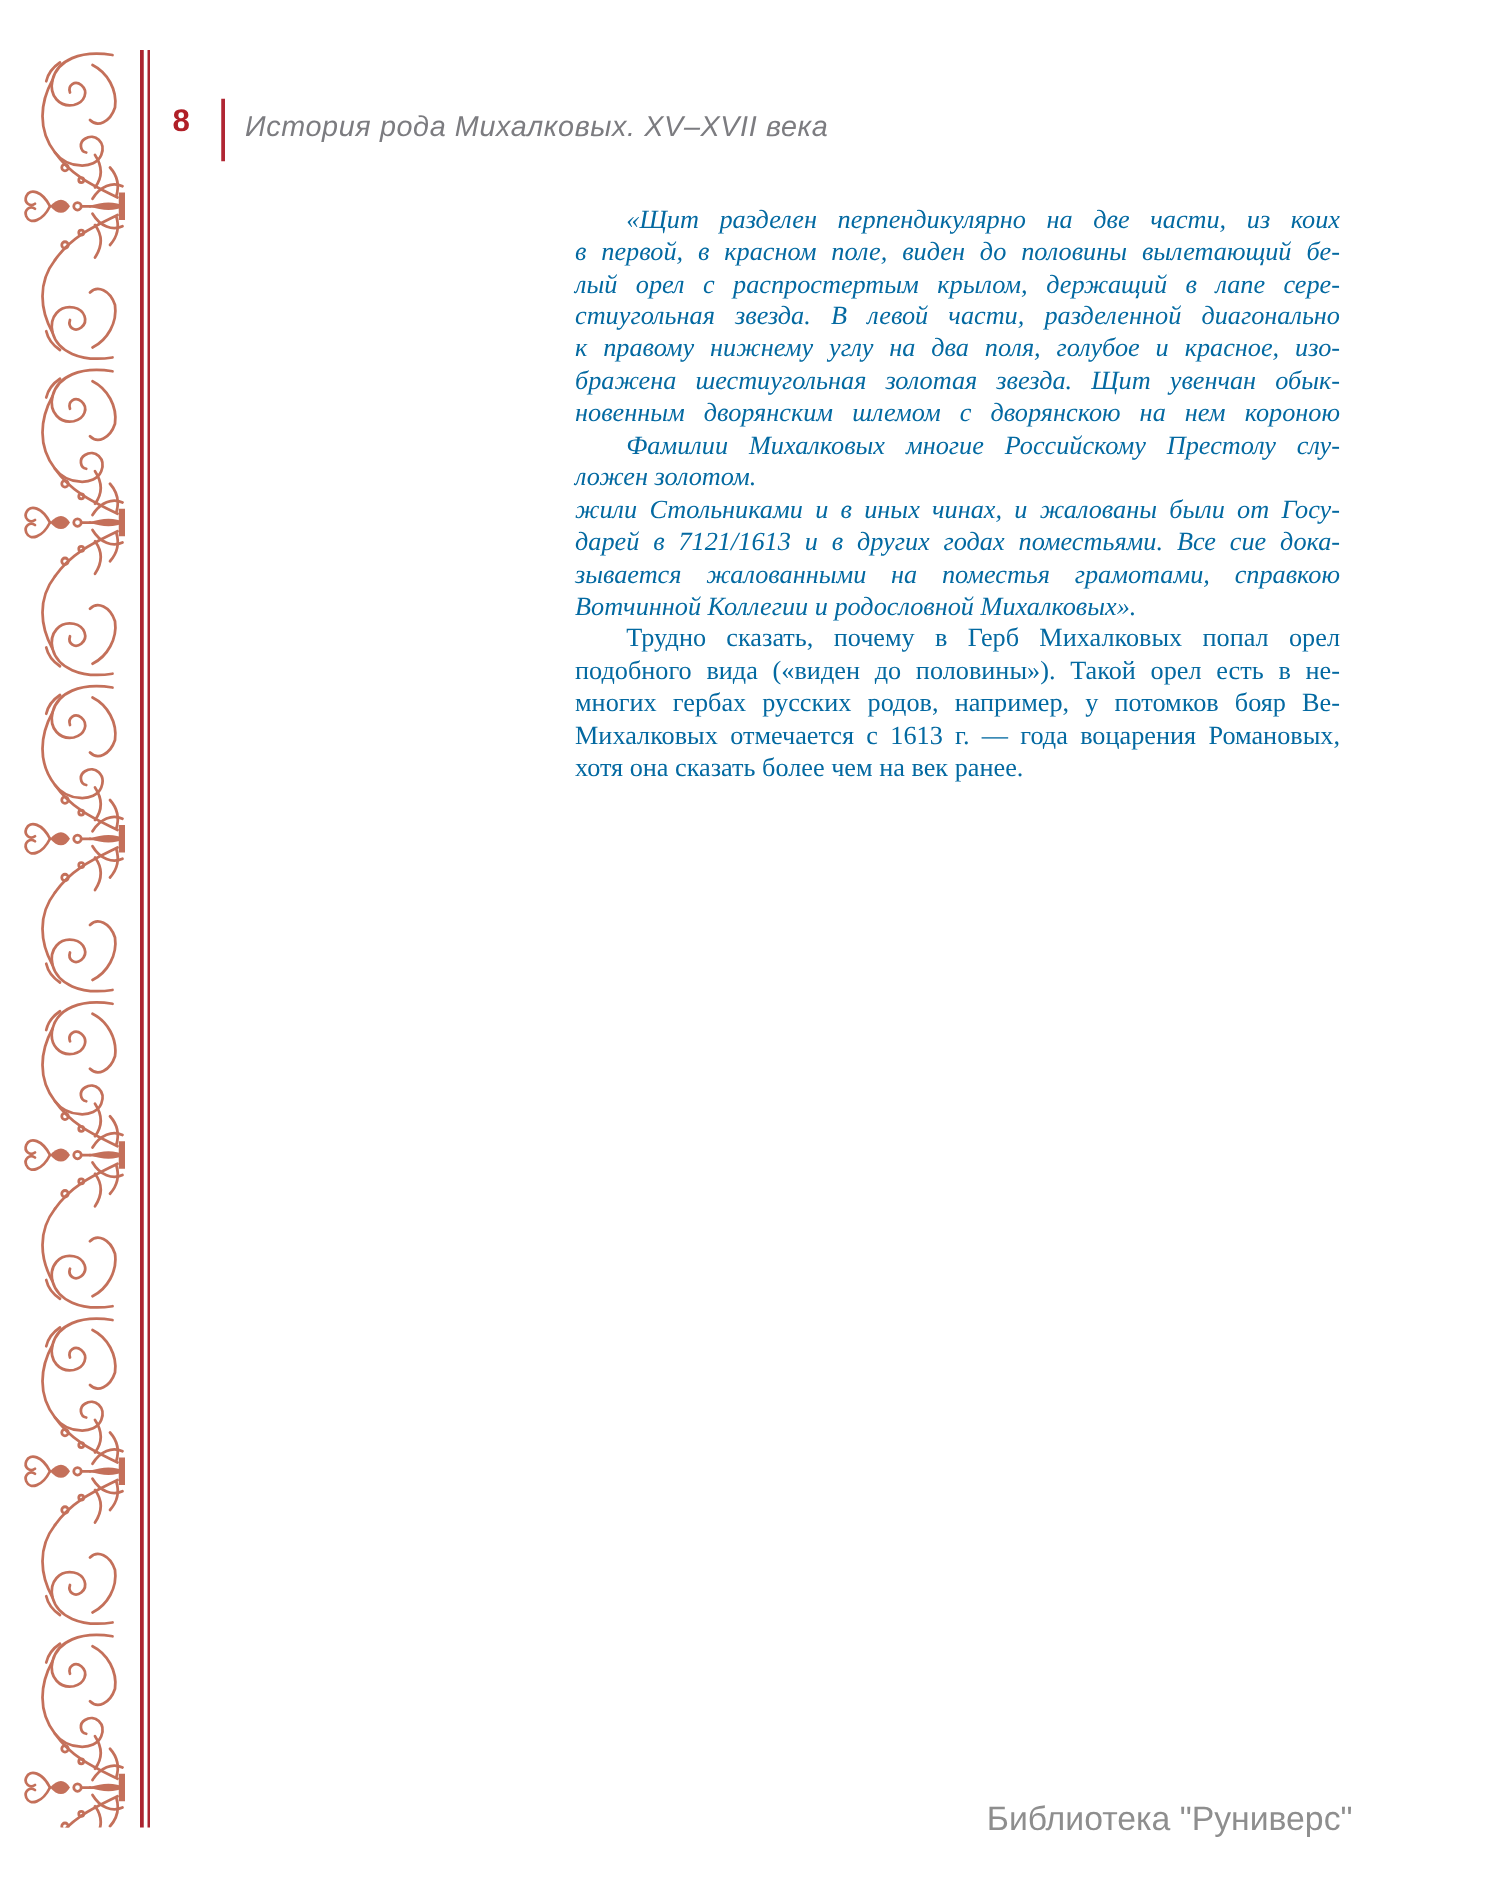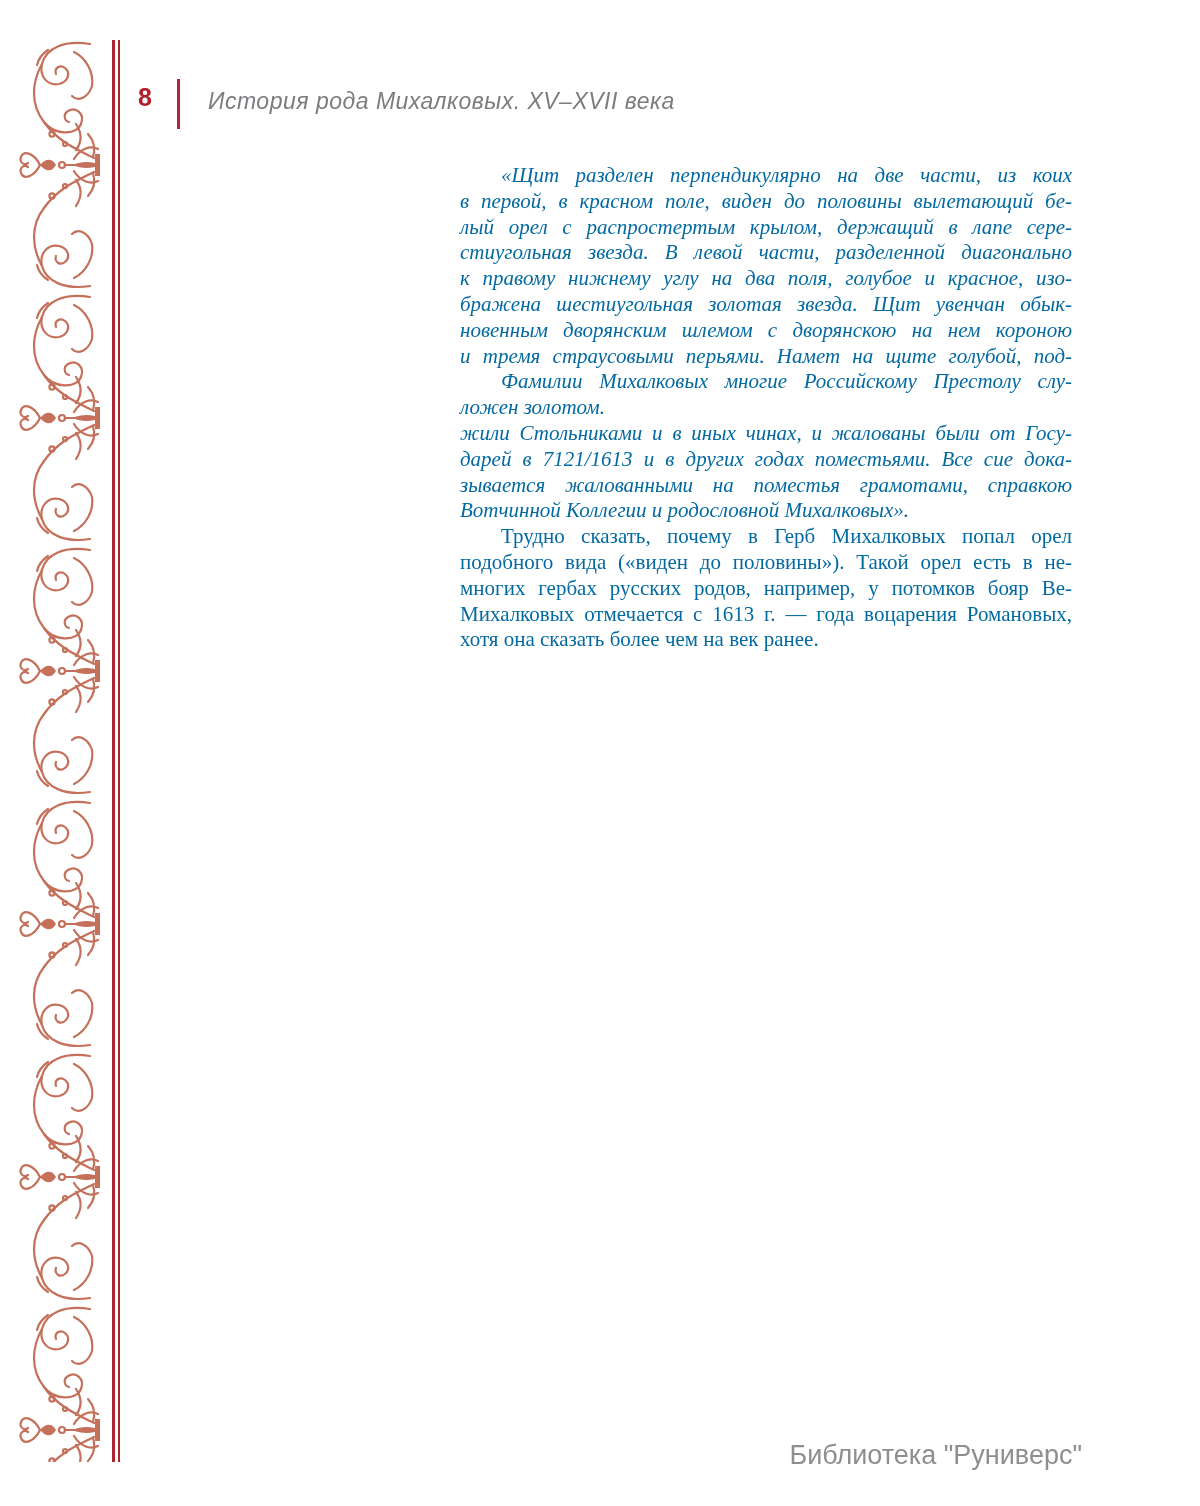--- a/index.html
+++ b/index.html
@@ -43,21 +43,21 @@
     line-height: 1;
   }
   .header-rule {
     position: absolute;
     left: 177px; top: 79px;
     width: 3px; height: 50px;
     background: #b02633;
   }
   .running-header {
     position: absolute;
-    left: 208px; top: 88px;
+    left: 196px; top: 88px;
     font-family: "Liberation Sans", sans-serif;
     font-style: italic;
     font-size: 23px;
     color: #7c7c80;
     letter-spacing: 0.5px;
     line-height: 1.2;
   }
 
   
   .article {
@@ -146,21 +146,20 @@
 <div class="running-header">История рода Михалковых. XV–XVII века</div>
 
 <div class="article">
     <div class="line first italic">«Щит разделен перпендикулярно на две части, из коих</div>
     <div class="line italic">в первой, в красном поле, виден до половины вылетающий бе-</div>
     <div class="line italic">лый орел с распростертым крылом, держащий в лапе сере-</div>
     <div class="line italic">стиугольная звезда. В левой части, разделенной диагонально</div>
     <div class="line italic">к правому нижнему углу на два поля, голубое и красное, изо-</div>
     <div class="line italic">бражена шестиугольная золотая звезда. Щит увенчан обык-</div>
     <div class="line italic">новенным дворянским шлемом с дворянскою на нем короною</div>
-    <div class="line italic">и тремя страусовыми перьями. Намет на щите голубой, под-</div>
     <div class="line first italic">Фамилии Михалковых многие Российскому Престолу слу-</div>
     <div class="line last italic">ложен золотом.</div>
     <div class="line italic">жили Стольниками и в иных чинах, и жалованы были от Госу-</div>
     <div class="line italic">дарей в 7121/1613 и в других годах поместьями. Все сие дока-</div>
     <div class="line italic">зывается жалованными на поместья грамотами, справкою</div>
     <div class="line last italic">Вотчинной Коллегии и родословной Михалковых».</div>
     <div class="line first">Трудно сказать, почему в Герб Михалковых попал орел</div>
     <div class="line">подобного вида («виден до половины»). Такой орел есть в не-</div>
     <div class="line">многих гербах русских родов, например, у потомков бояр Ве-</div>
     <div class="line">Михалковых отмечается с 1613 г. — года воцарения Романовых,</div>

